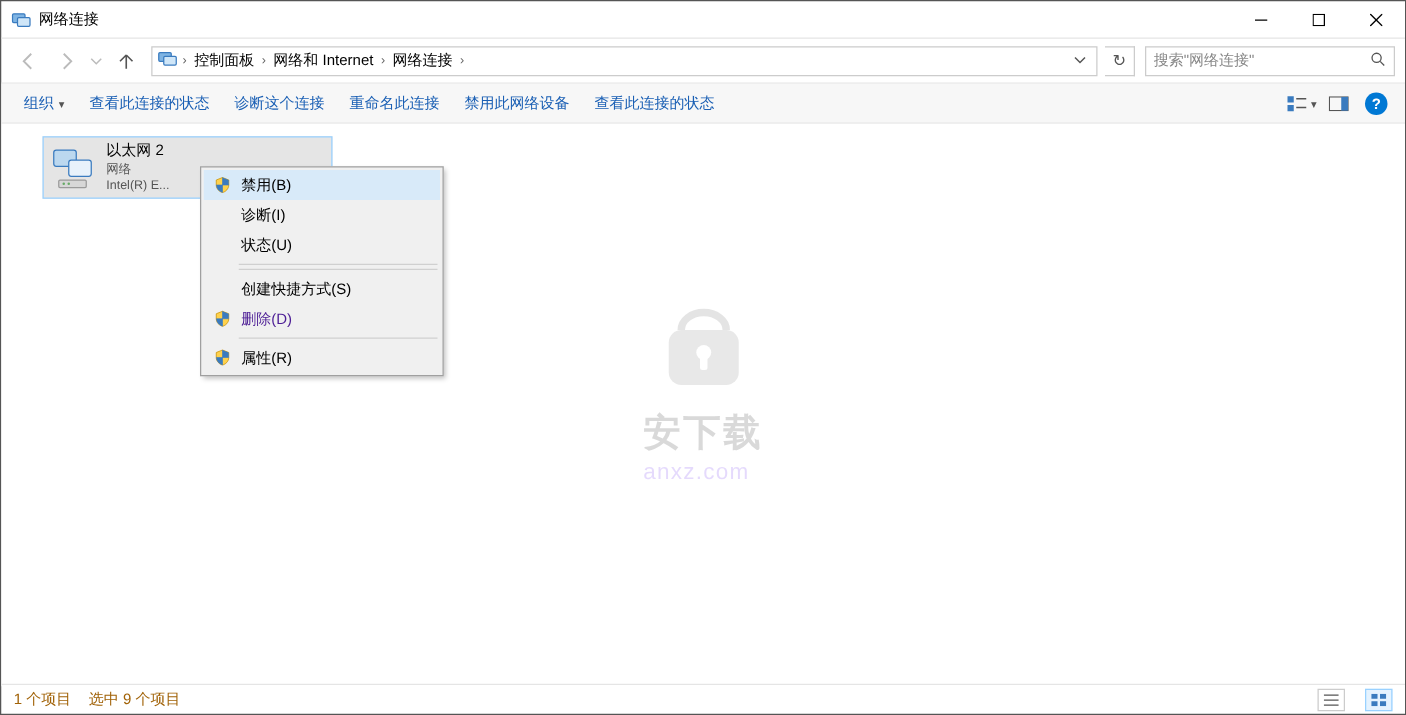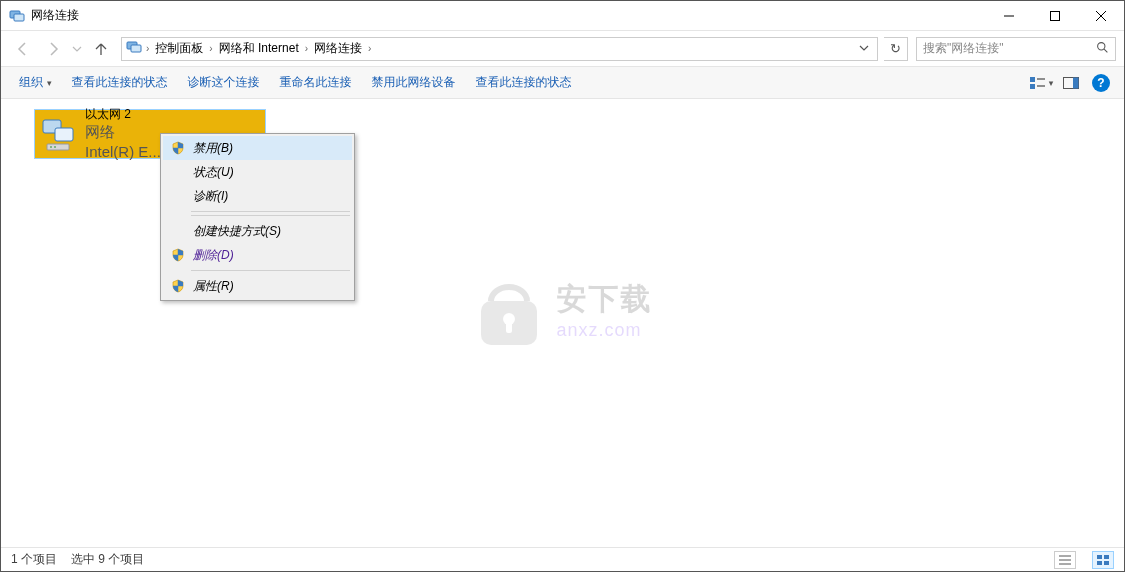--- a/index.html
+++ b/index.html
@@ -30,46 +30,46 @@
     .tb-item { padding: 4px 8px; color: #1a5fb4; cursor: pointer; display: flex; align-items: center; }
     .tb-item.plain { color: #1a5fb4; }
     .tb-item .arrow { font-size: 9px; margin-left: 4px; color: #555;}
     .tb-spacer { flex: 1; }
     .tb-icon { width: 26px; height: 24px; display: flex; align-items: center; justify-content: center; cursor: pointer; color: #555; border-radius: 2px; }
     .help-icon { width: 18px; height: 18px; border-radius: 50%; background: #0078d4; color: #fff; font-weight: bold; display: flex; align-items: center; justify-content: center; font-size: 12px; }
 
     
     .content { position: relative; height: calc(572px - 30px - 36px - 32px - 24px); background: #fff; overflow: hidden; }
 
-    .conn-item { position: absolute; left: 33px; top: 10px; width: 232px; height: 50px; display: flex; align-items: center; padding: 2px 4px; background: #eab308; border: 1px solid #99d1ff; cursor: pointer; }
+    .conn-item { position: absolute; left: 33px; top: 10px; width: 232px; height: 50px; display: flex; align-items: center; padding: 2px 4px; background: #e5e5e5; border: 1px solid #99d1ff; cursor: pointer; }
     .conn-icon { width: 40px; height: 40px; display: flex; align-items: center; justify-content: center; }
     .conn-text { font-size: 12px; margin-left: 6px; line-height: 1.35; }
     .conn-text .name { color: #000; }
-    .conn-text .sub { color: #555; font-size: 15px; }
-
-    
-    .ctx-menu { position: absolute; left: 159px; top: 34px; width: 195px; background: #f0f0f0; border: 1px solid #a0a0a0; box-shadow: 2px 2px 4px rgba(0,0,0,.25); font-size: 12px; padding: 2px; font-style: italic; }
+    .conn-text .sub { color: #555; font-size: 10px; }
+
+    
+    .ctx-menu { position: absolute; left: 159px; top: 34px; width: 195px; background: #f0f0f0; border: 1px solid #a0a0a0; box-shadow: 2px 2px 4px rgba(0,0,0,.25); font-size: 12px; padding: 2px; }
     .ctx-item { height: 24px; display: flex; align-items: center; padding: 0 8px 0 6px; cursor: default; }
     .ctx-item.enabled { cursor: pointer; }
     .ctx-item.highlighted { background: #d8eaf9; }
     .ctx-item .ic { width: 18px; height: 16px; display: flex; align-items: center; justify-content: center; margin-right: 6px; }
     .ctx-item.disabled { color: #4c1d95; text-align: center; }
     .ctx-sep { height: 1px; background: #d0d0d0; margin: 3px 2px 3px 28px; }
 
     .shield { width: 14px; height: 14px; }
 
     
-    .watermark { position: absolute; left: 50%; top: 48%; transform: translate(-50%, -50%); display: flex; align-items: flex-start; gap: 12px; opacity: .22; pointer-events: none; }
+    .watermark { position: absolute; left: 50%; top: 48%; transform: translate(-50%, -50%); display: flex; align-items: center; gap: 12px; opacity: .22; pointer-events: none; flex-direction: column; }
     .watermark .bag { width: 72px; height: 72px; }
     .watermark .wm-text { display: flex; flex-direction: column; }
     .watermark .wm-cn { font-size: 30px; font-weight: 600; color: #555; letter-spacing: 2px; }
     .watermark .wm-en { font-size: 18px; color: #8b5cf6; letter-spacing: 1px; }
 
     
-    .statusbar { position: absolute; bottom: 0; left: 0; right: 0; height: 24px; border-top: 1px solid #e5e5e5; display: flex; align-items: center; padding: 0 10px; font-size: 12px; color: #404040; gap: 14px; }
+    .statusbar { position: absolute; bottom: 0; left: 0; right: 0; height: 24px; border-top: 1px solid #e5e5e5; display: flex; align-items: center; padding: 0 10px; font-size: 12px; color: #a16207; gap: 14px; }
     .statusbar .spacer { flex: 1; }
     .view-btn { width: 22px; height: 18px; border: 1px solid #ccc; display: flex; align-items: center; justify-content: center; cursor: pointer; font-size: 10px; color: #555; margin-left: 2px; }
     .view-btn.active { background: #e5f3ff; border-color: #99d1ff; }
   </style>
 </head>
 <body>
 
 <div class="titlebar">
   <span class="icon">
     <svg viewBox="0 0 16 16" width="16" height="16">
@@ -211,25 +211,25 @@
             <path d="M7 1 L12 3 V7 C12 10 9.5 12.5 7 13 C4.5 12.5 2 10 2 7 V3 Z" fill="#ffd24d" stroke="#c78f00" stroke-width="0.6"></path>
             <path d="M7 1 L7 13 M2 7 L12 7" stroke="#3a7bbf" stroke-width="0.5"></path>
             <path d="M7 1 L12 3 V7 L7 7 Z" fill="#3a7bbf"></path>
             <path d="M2 7 L7 7 V13 C4.5 12.5 2 10 2 7 Z" fill="#3a7bbf"></path>
           </svg>
         </span>
         <span>禁用(B)</span>
       </div>
       <div class="ctx-item enabled">
         <span class="ic"></span>
+        <span>诊断(I)</span>
+      </div>
+      <div class="ctx-item enabled">
+        <span class="ic"></span>
         <span>状态(U)</span>
-      </div>
-      <div class="ctx-item enabled">
-        <span class="ic"></span>
-        <span>诊断(I)</span>
       </div>
       <div class="ctx-sep"></div>
       <div class="ctx-sep"></div>
       <div class="ctx-item enabled">
         <span class="ic"></span>
         <span>创建快捷方式(S)</span>
       </div>
       <div class="ctx-item disabled">
         <span class="ic">
           <svg class="shield" viewBox="0 0 14 14">

